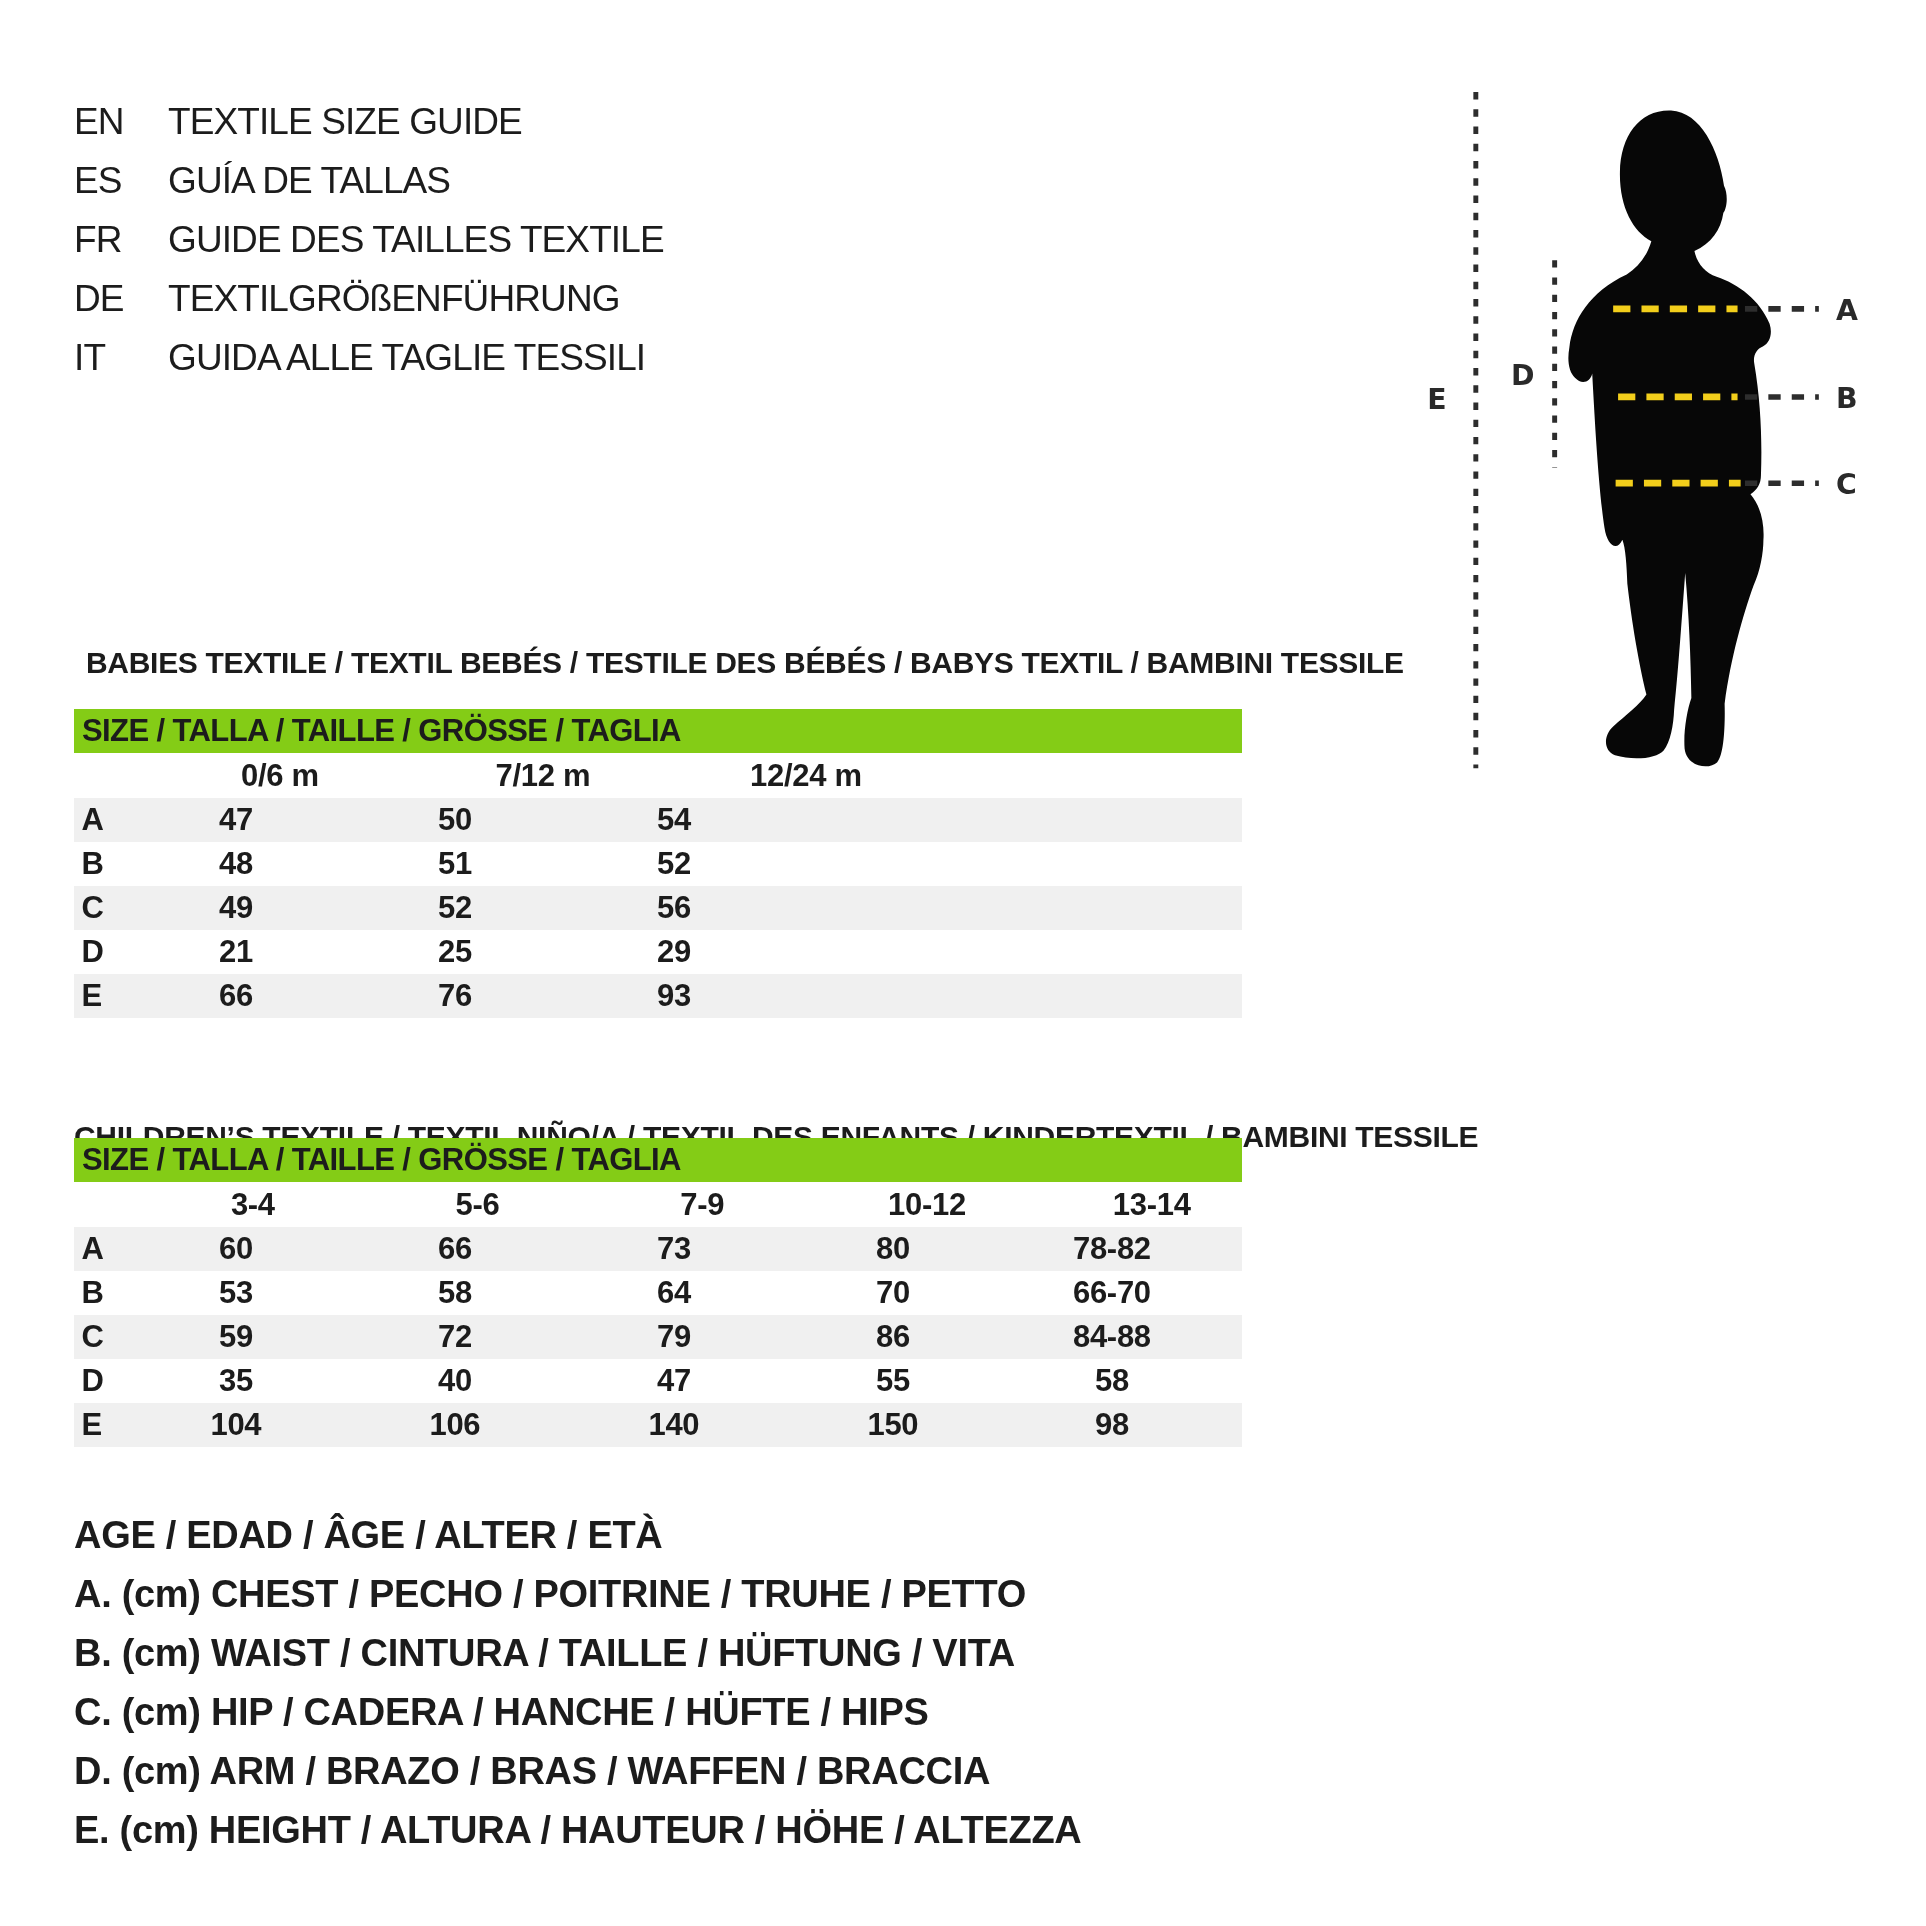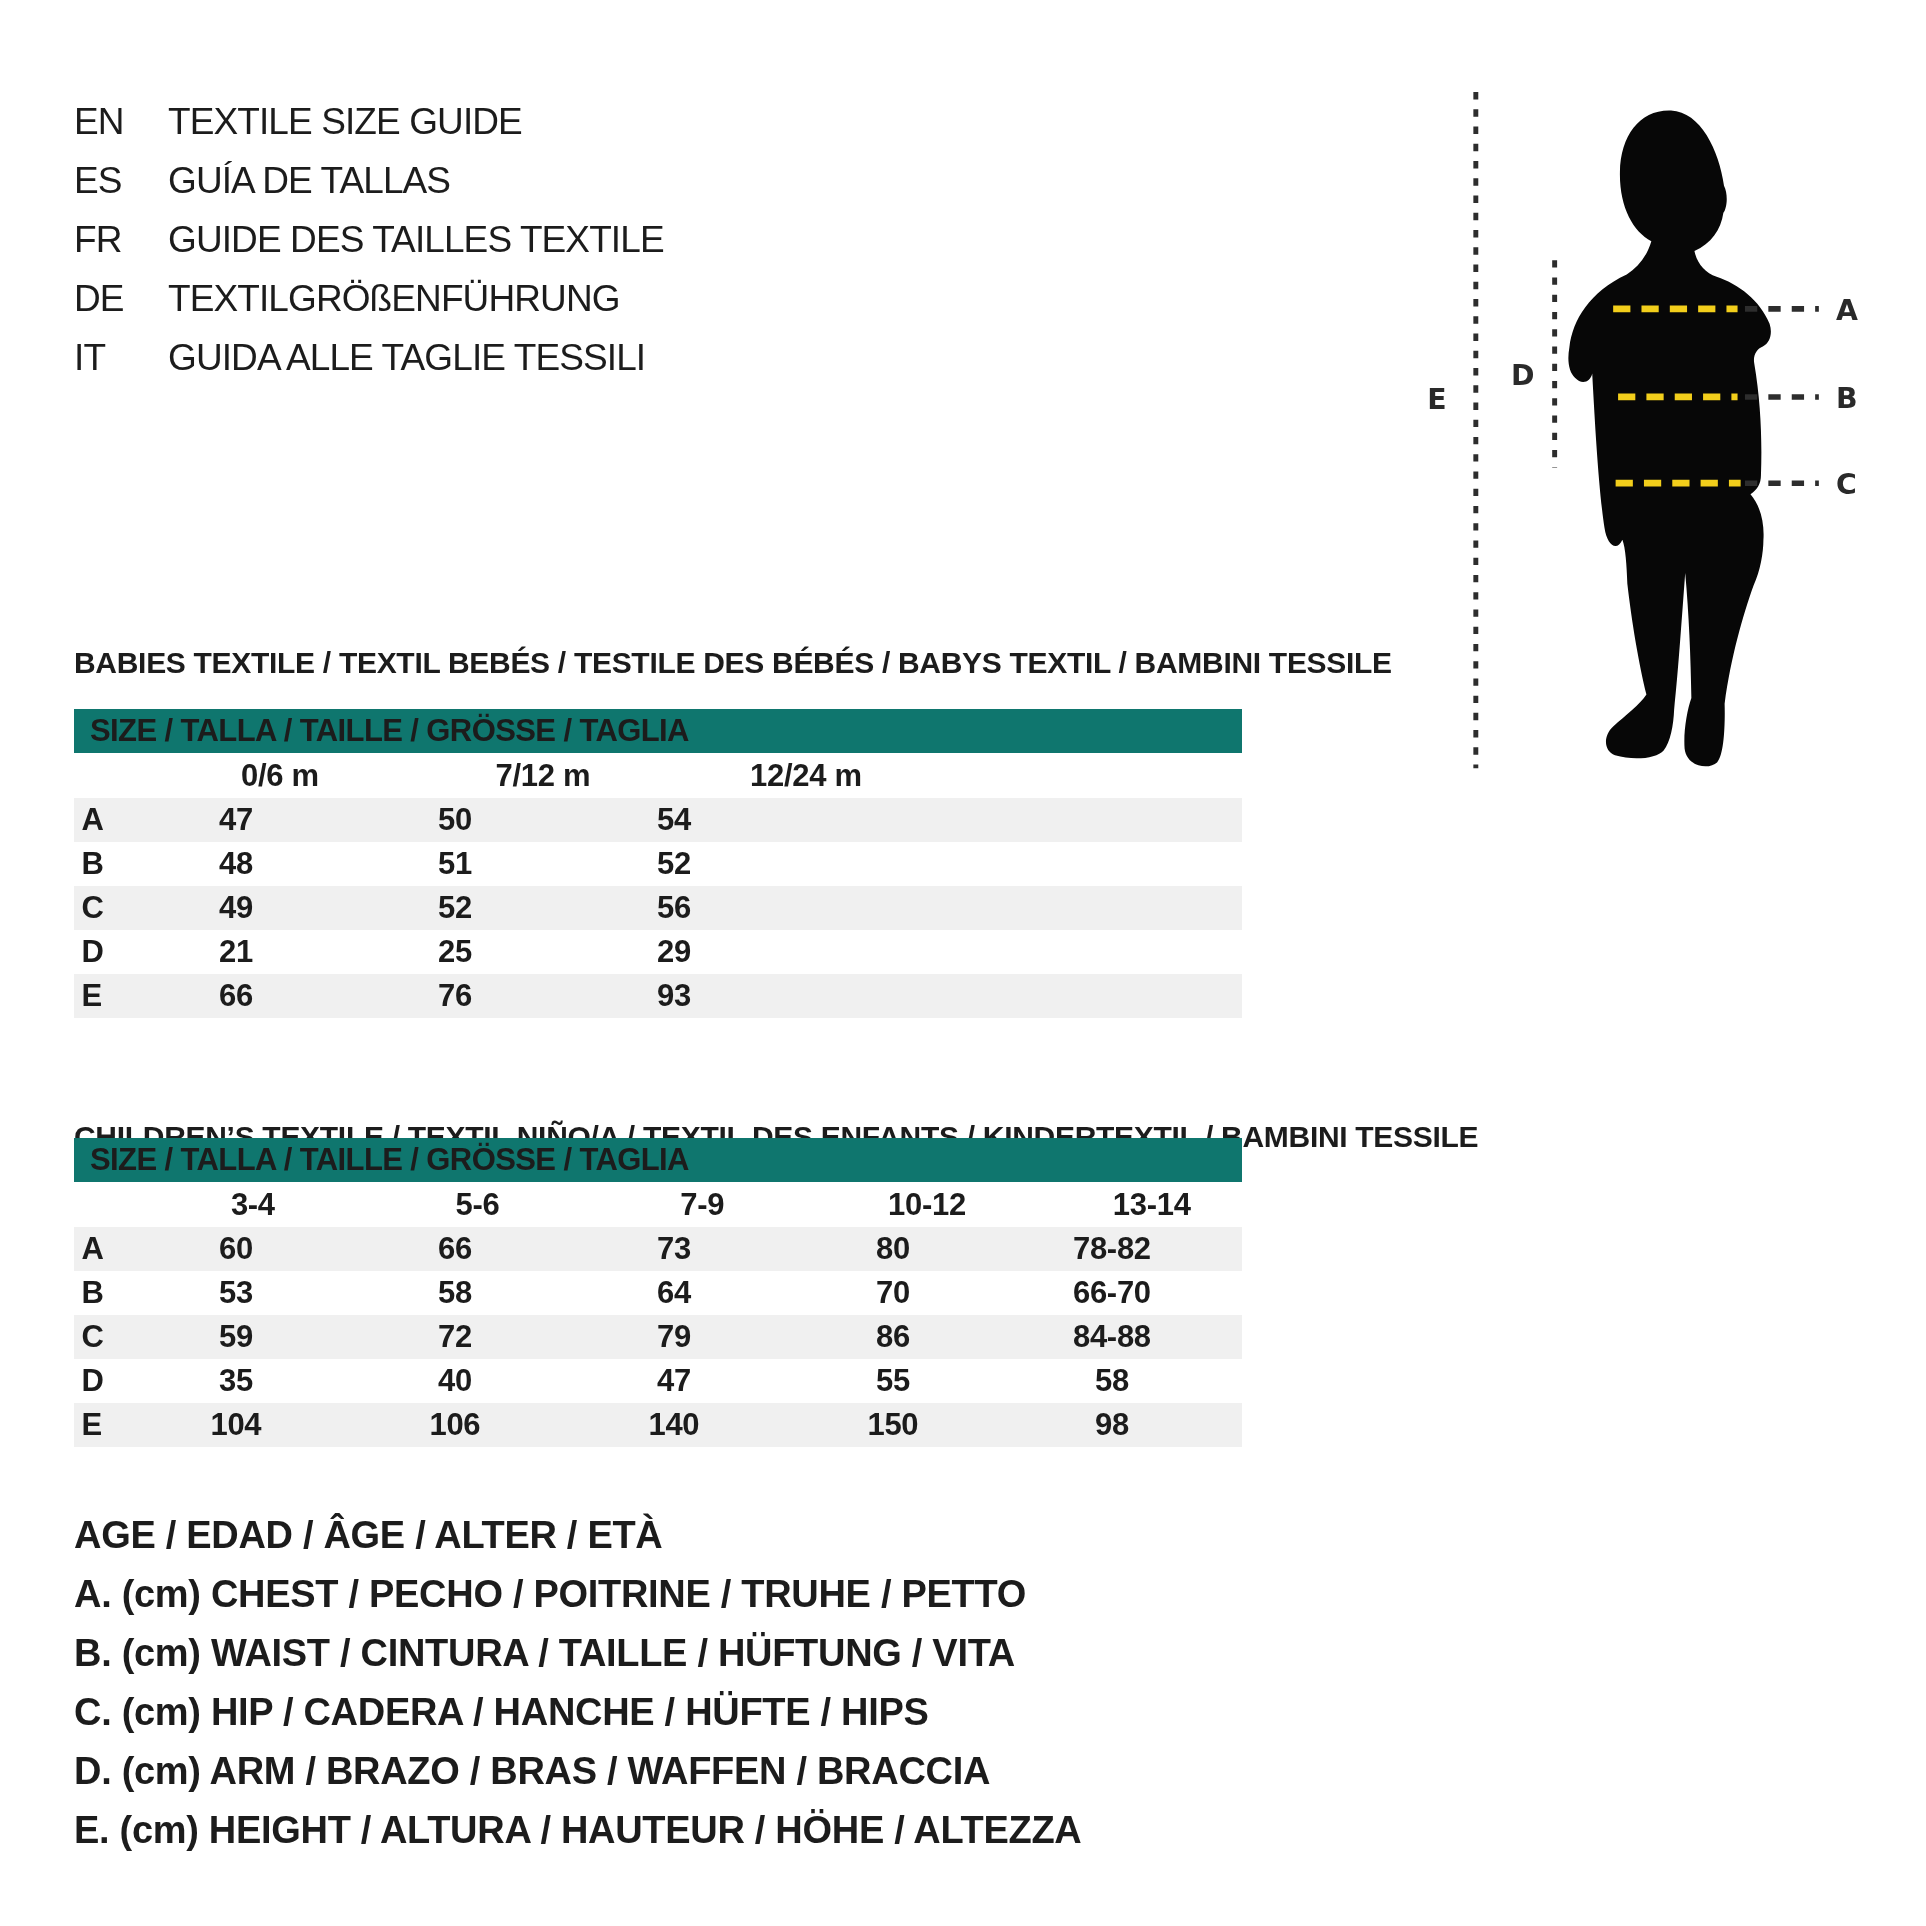--- a/index.html
+++ b/index.html
@@ -14,29 +14,29 @@
 
   
   .langs { position:absolute; left:74px; top:92px; }
   .lrow { display:flex; align-items:center; height:59px;
           font-size:37px; font-weight:normal; letter-spacing:-0.9px; }
   .lcode { width:94px; }
 
   
   .sec-title { position:absolute; left:74px; font-size:30px;
                font-weight:bold; letter-spacing:-0.3px; white-space:nowrap; }
-  .sec-title.babies { top:646px; }
+  .sec-title.babies { top:646px;margin-left:12px; }
   .sec-title.children { top:1120px; }
 
   
   .table { position:absolute; left:74px; width:1168px; }
   .table.babies { top:709px; }
   .table.children { top:1138px; }
-  .thead { height:44px; background:#0f766e; display:flex; align-items:center;
-           padding-left:16px; font-size:31px; font-weight:bold;
+  .thead { height:44px; background:#84cc16; display:flex; align-items:center;
+           padding-left:8px; font-size:31px; font-weight:bold;
            letter-spacing:-0.6px; box-sizing:border-box; }
   .trow { display:flex; align-items:center; height:44px;
           font-size:31px; font-weight:bold; letter-spacing:-0.3px; }
   .trow.cols { height:45px;gap:44px; }
   .trow.striped { background:#f0f0f0; }
   .rlabel { width:45px; padding-left:7.4px; }
   .cell { width:219px; text-align:center; }
 
   
   .legend { position:absolute; left:74px; top:1506px; }

